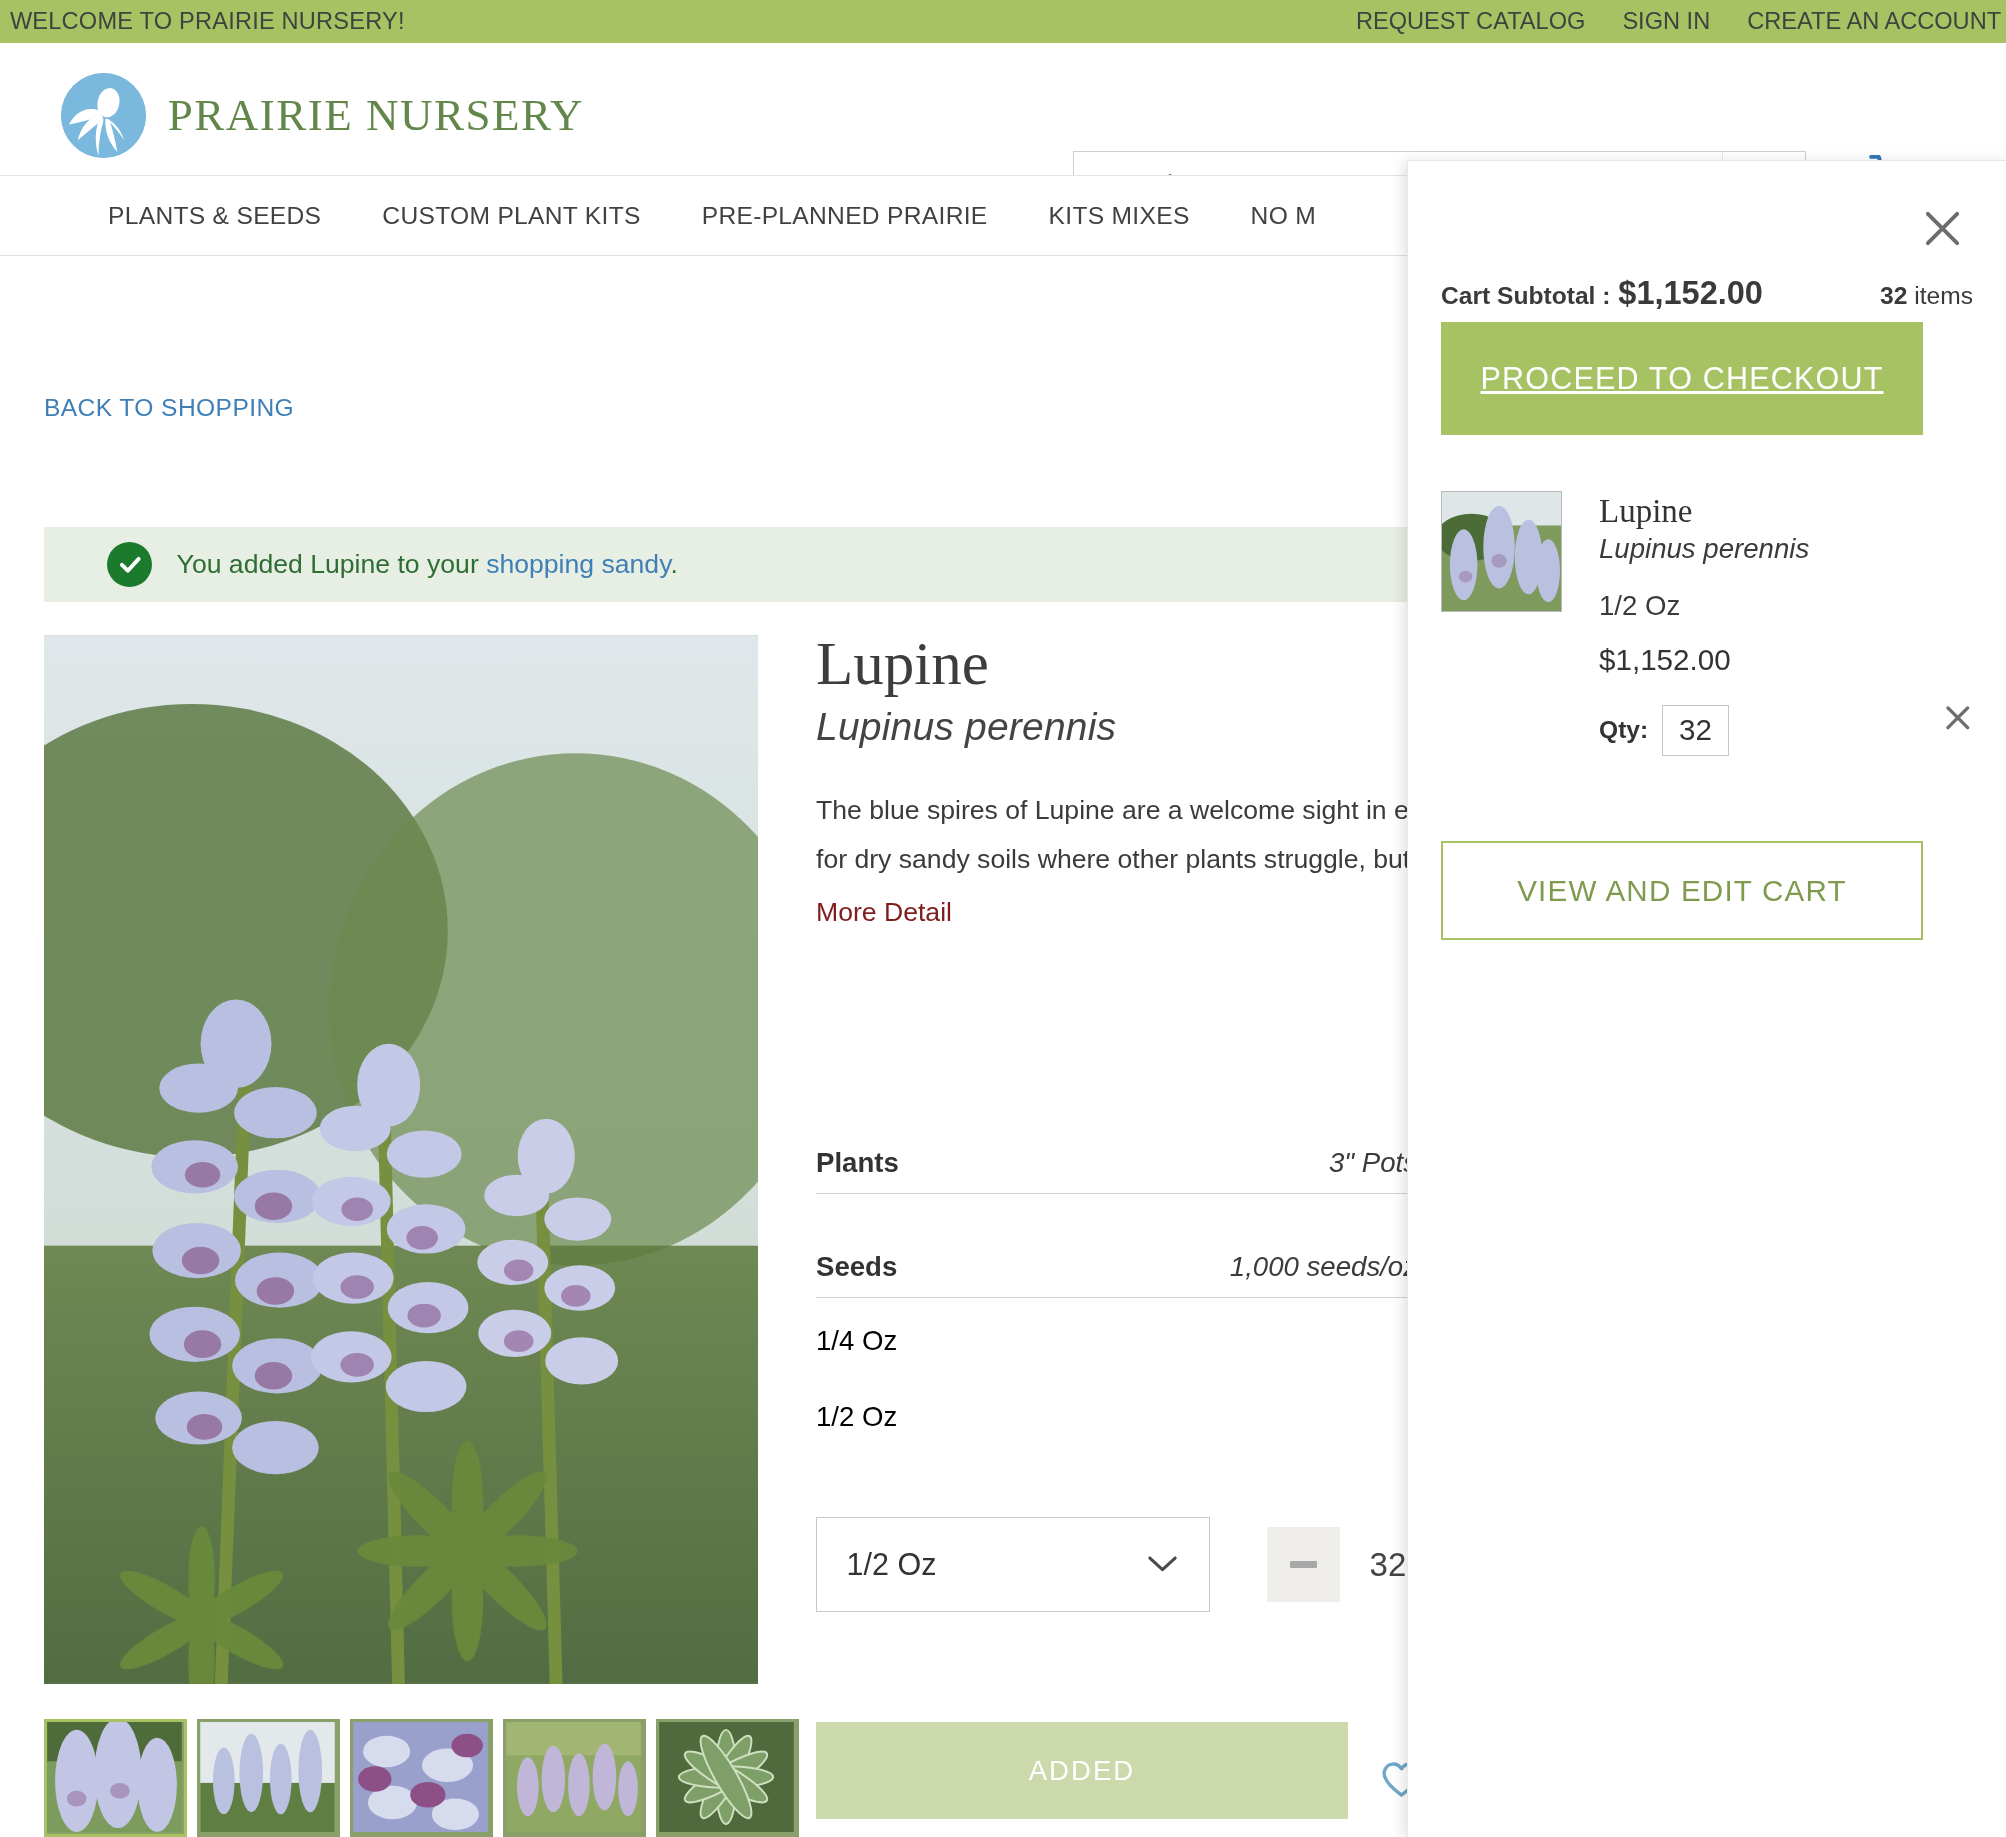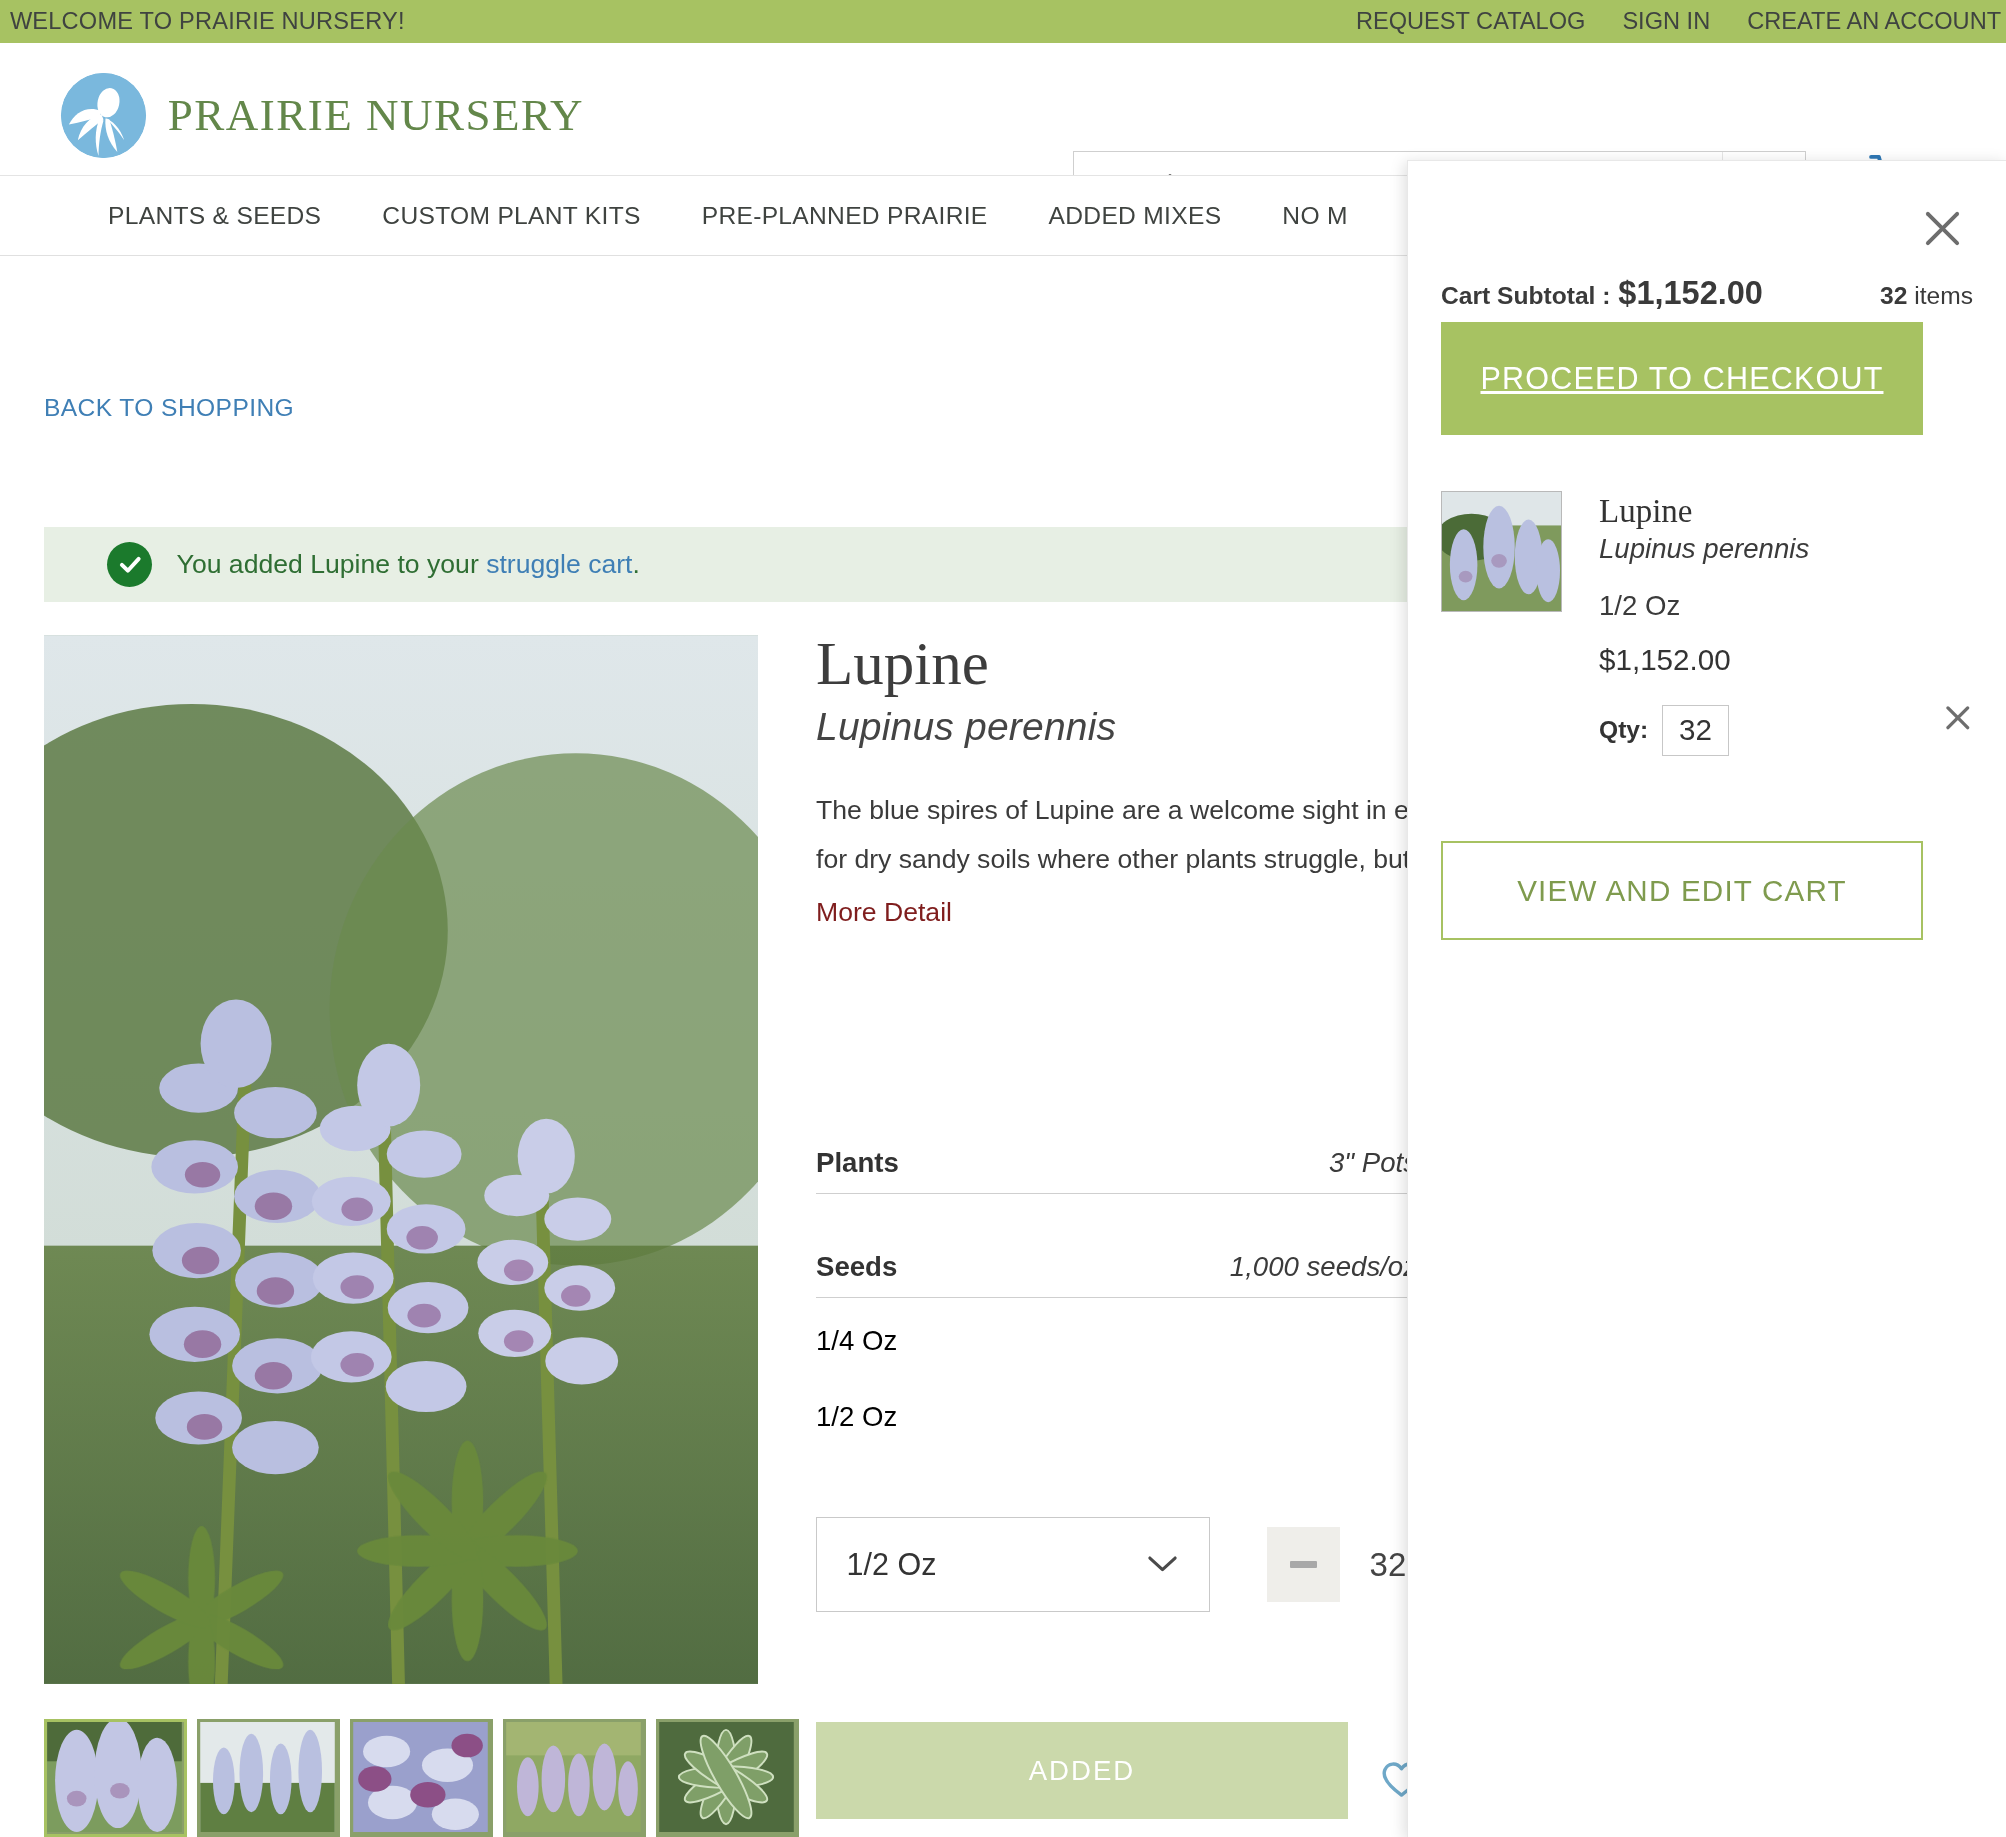--- a/index.html
+++ b/index.html
@@ -293,34 +293,34 @@
     </div>
   </div>
 
   <div class="nav">
     <div class="nav-item" style="margin-left:108px">PLANTS &amp; SEEDS</div>
     <div class="nav-spacer"></div>
     <div class="nav-item">CUSTOM PLANT KITS</div>
     <div class="nav-spacer"></div>
     <div class="nav-item">PRE-PLANNED PRAIRIE</div>
     <div class="nav-spacer"></div>
-    <div class="nav-item">ADDED MIXES</div>
+    <div class="nav-item">KITS MIXES</div>
     <div class="nav-spacer"></div>
     <div class="nav-item">NO M</div>
   </div>
 
   <div class="back-link">BACK TO SHOPPING</div>
 
   <div class="success-bar">
     <div class="check-circle">
       <svg width="27.6" height="27.6" viewBox="0 0 28 28" aria-hidden="true">
         <path d="M6 14 L12 20 L23 8" fill="none" stroke="#fff" stroke-width="4" stroke-linecap="round" stroke-linejoin="round"></path>
       </svg>
     </div>
-    <div class="success-text"><span>You added Lupine to your </span><a href="#">struggle cart</a><span>.</span></div>
+    <div class="success-text"><span>You added Lupine to your </span><a href="#">shopping sandy</a><span>.</span></div>
   </div>
 
   <div class="hero-img">
     <svg width="714" height="1049" viewBox="0 0 725 1065" aria-hidden="true">
       <defs>
         <linearGradient id="skyg" x1="0" y1="0" x2="0" y2="1">
           <stop offset="0%" stop-color="#dfe7ea"></stop>
             <stop offset="100%" stop-color="#c9d6cb"></stop>
         </linearGradient>
         <linearGradient id="grassg" x1="0" y1="0" x2="0" y2="1">

